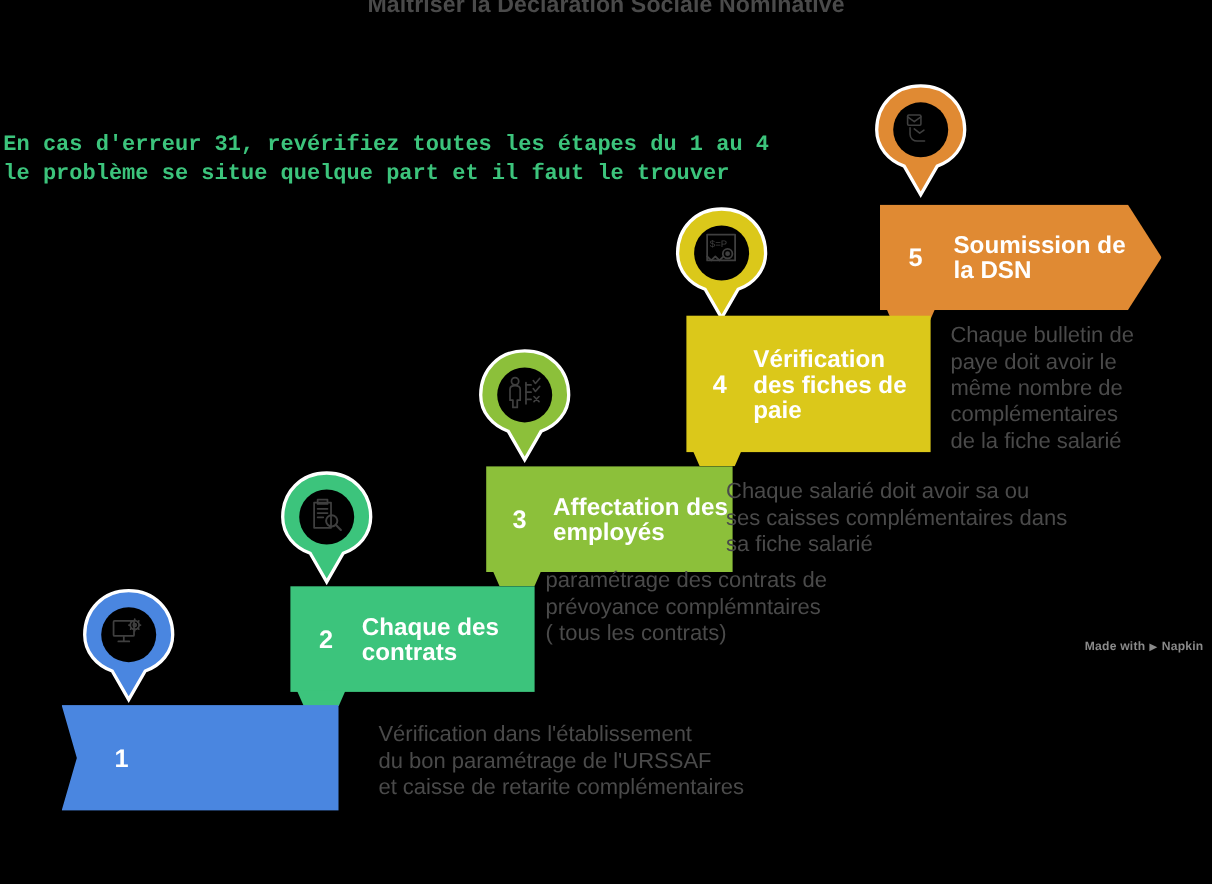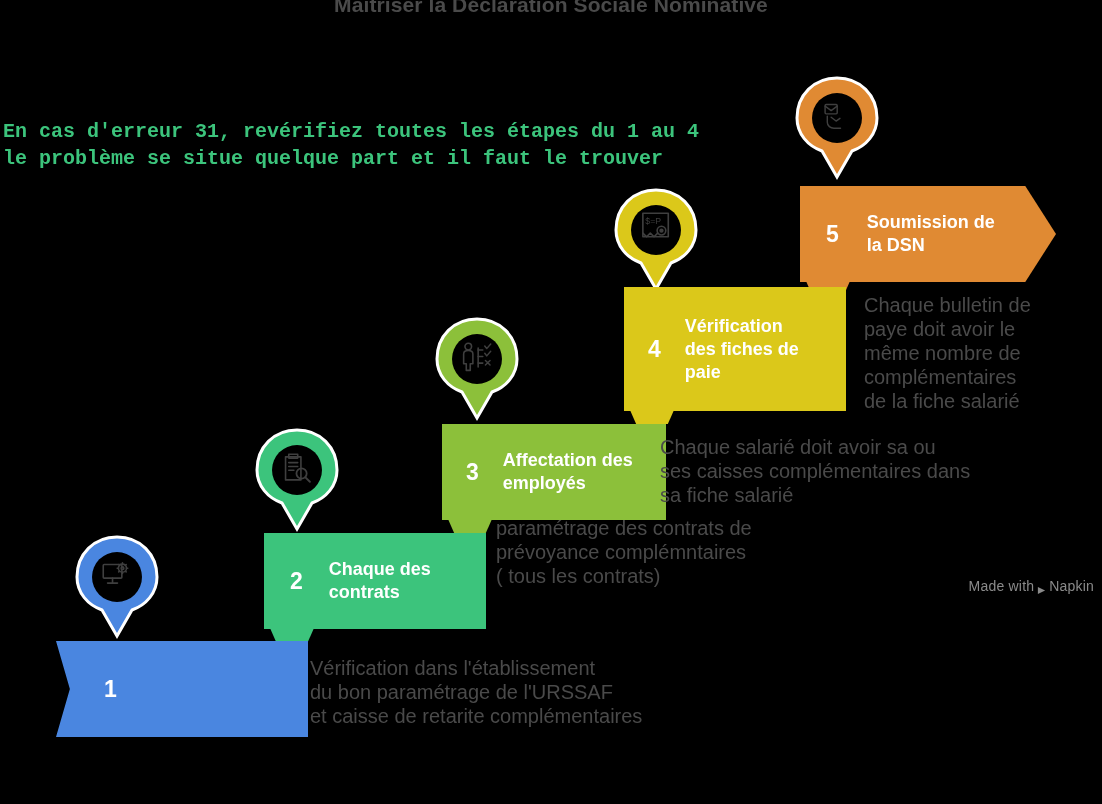--- a/index.html
+++ b/index.html
@@ -63,21 +63,21 @@
   }
   .step-num {
     color: #ffffff;
     font-size: 23px;
     font-weight: bold;
     line-height: 1;
     flex: 0 0 auto;
   }
   .step-label {
     color: #ffffff;
-    font-size: 18px;
+    font-size: 22px;
     font-weight: bold;
     line-height: 23px;
     white-space: pre-line;
     flex: 0 0 auto;
   }
 
   
   .shape-ribbon {
     clip-path: polygon(0% 0%, 100% 0%, 100% 100%, 0% 100%, 5.5% 50%);
   }
@@ -113,22 +113,22 @@
     white-space: pre-line;
     font-family: "Liberation Sans", sans-serif;
   }
 
   
   .watermark {
     position: absolute;
     right: 8px;
     bottom: 3px;
     color: #8a8a8a;
-    font-size: 14px;
-    font-weight: normal;
+    font-size: 11px;
+    font-weight: bold;
     display: flex;
     align-items: center;
     gap: 3px;
     letter-spacing: 0.2px;
   }
   .wm-logo {
     display: inline-block;
     width: 9px;
     height: 9px;
   }
@@ -274,21 +274,21 @@
       </g>
     </svg>
   </div>
 
   <div class="step" style="left:56px; top:641px; width:252px; height:96px;">
     <div class="step-shape shape-ribbon" style="width:252px; height:96px; background:#4a86e0; padding-left:48px;">
       <span class="step-num">1</span>
     </div>
   </div>
 
-  <div class="desc" style="left:310px; top:656px; width:350px;">Vérification dans l'établissement
+  <div class="desc" style="left:344px; top:656px; width:350px;">Vérification dans l'établissement
 du bon paramétrage de l'URSSAF
 et caisse de retarite complémentaires</div>
 
   <div class="watermark">
     <span>Made with</span>
     <span class="wm-logo">
       <svg width="9" height="9" viewBox="0 0 10 10">
           <path d="M1 1 L1 9 L9 5 Z" fill="#8a8a8a"></path>
         </svg>
     </span>

